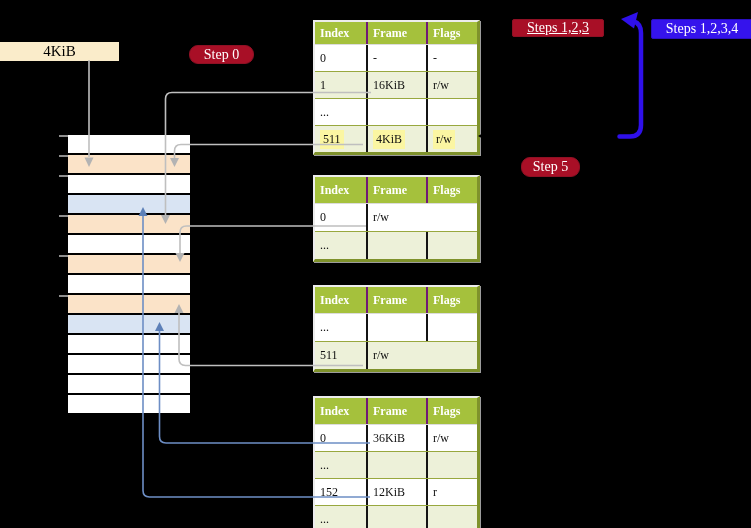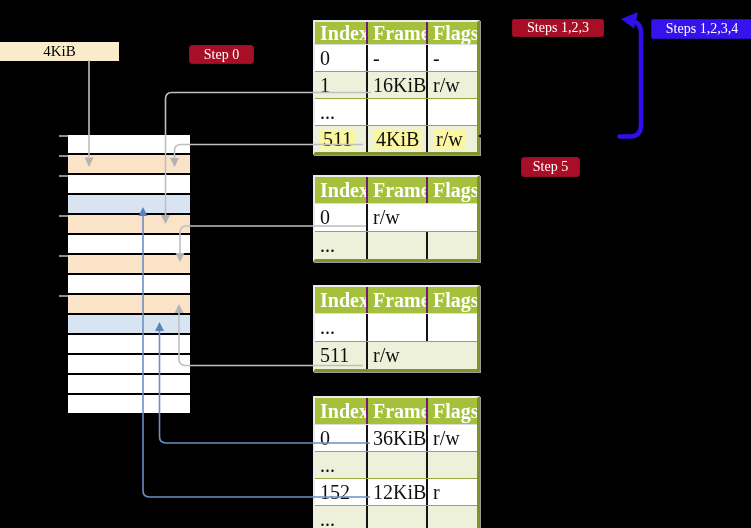--- a/index.html
+++ b/index.html
@@ -6,37 +6,37 @@
   .stage{position:relative;width:751px;height:528px;background:#000;overflow:hidden;
          font-family:"Liberation Serif","DejaVu Serif",serif;}
 
   
   .lbl{position:absolute;left:0;top:42px;width:119px;height:19px;background:#faecca;color:#000;
        display:flex;align-items:center;justify-content:center;font-size:15px;}
   .badge{position:absolute;display:flex;align-items:center;justify-content:center;
          color:#fff;font-size:14px;white-space:nowrap;}
   .badge.red{background:#a80f26;border:1px solid #8f1024;}
   .badge.blue{background:#3513ec;border:1px solid #2a0fc0;border-radius:2px;}
-  .r4{border-radius:3px;}
-  .r2{border-radius:2px;}
+  .r4{border-radius:9px;}
+  .r2{border-radius:2px;text-decoration:underline;}
 
   
   .memcol{position:absolute;left:68px;top:135px;width:122px;}
   .mrow{height:18px;margin-bottom:2px;width:122px;}
   .mrow.w{background:#ffffff;}
   .mrow.p{background:#fbe3c8;}
   .mrow.b{background:#d9e4f3;}
 
   
   .ptable{position:absolute;left:313px;width:167px;background:#fff;box-sizing:border-box;
           border-top:2px solid #ececec;border-left:2px solid #ececec;
           border-right:3px solid #7f922b;border-bottom:3px solid #7f922b;
           box-shadow:1px 1px 0 #9c9c9c;}
   .trow{display:grid;grid-template-columns:51px 60px 1fr;box-sizing:border-box;}
-  .cell{display:flex;align-items:center;padding-left:5px;font-size:20px;color:#101010;
+  .cell{display:flex;align-items:center;padding-left:5px;font-size:12px;color:#101010;
         box-sizing:border-box;overflow:hidden;}
   .thead{background:#a5c13c;}
   .thead .cell{color:#fff;font-weight:bold;border-left:2px solid #701a75;}
   .thead .cell:first-child{border-left:none;}
   .trow:not(.thead) .cell{border-left:2px solid #141414;}
   .trow:not(.thead) .cell:first-child{border-left:none;}
   .trow + .trow{border-top:1px solid #98a83e;}
   .thead + .trow{border-top:1px solid #dcdcdc;}
   .ptable .trow:nth-child(odd):not(.thead){background:#edf1d9;}
   .t1{top:20px;}  .t1 .thead{height:22px;} .t1 .trow:not(.thead){height:27px;}

